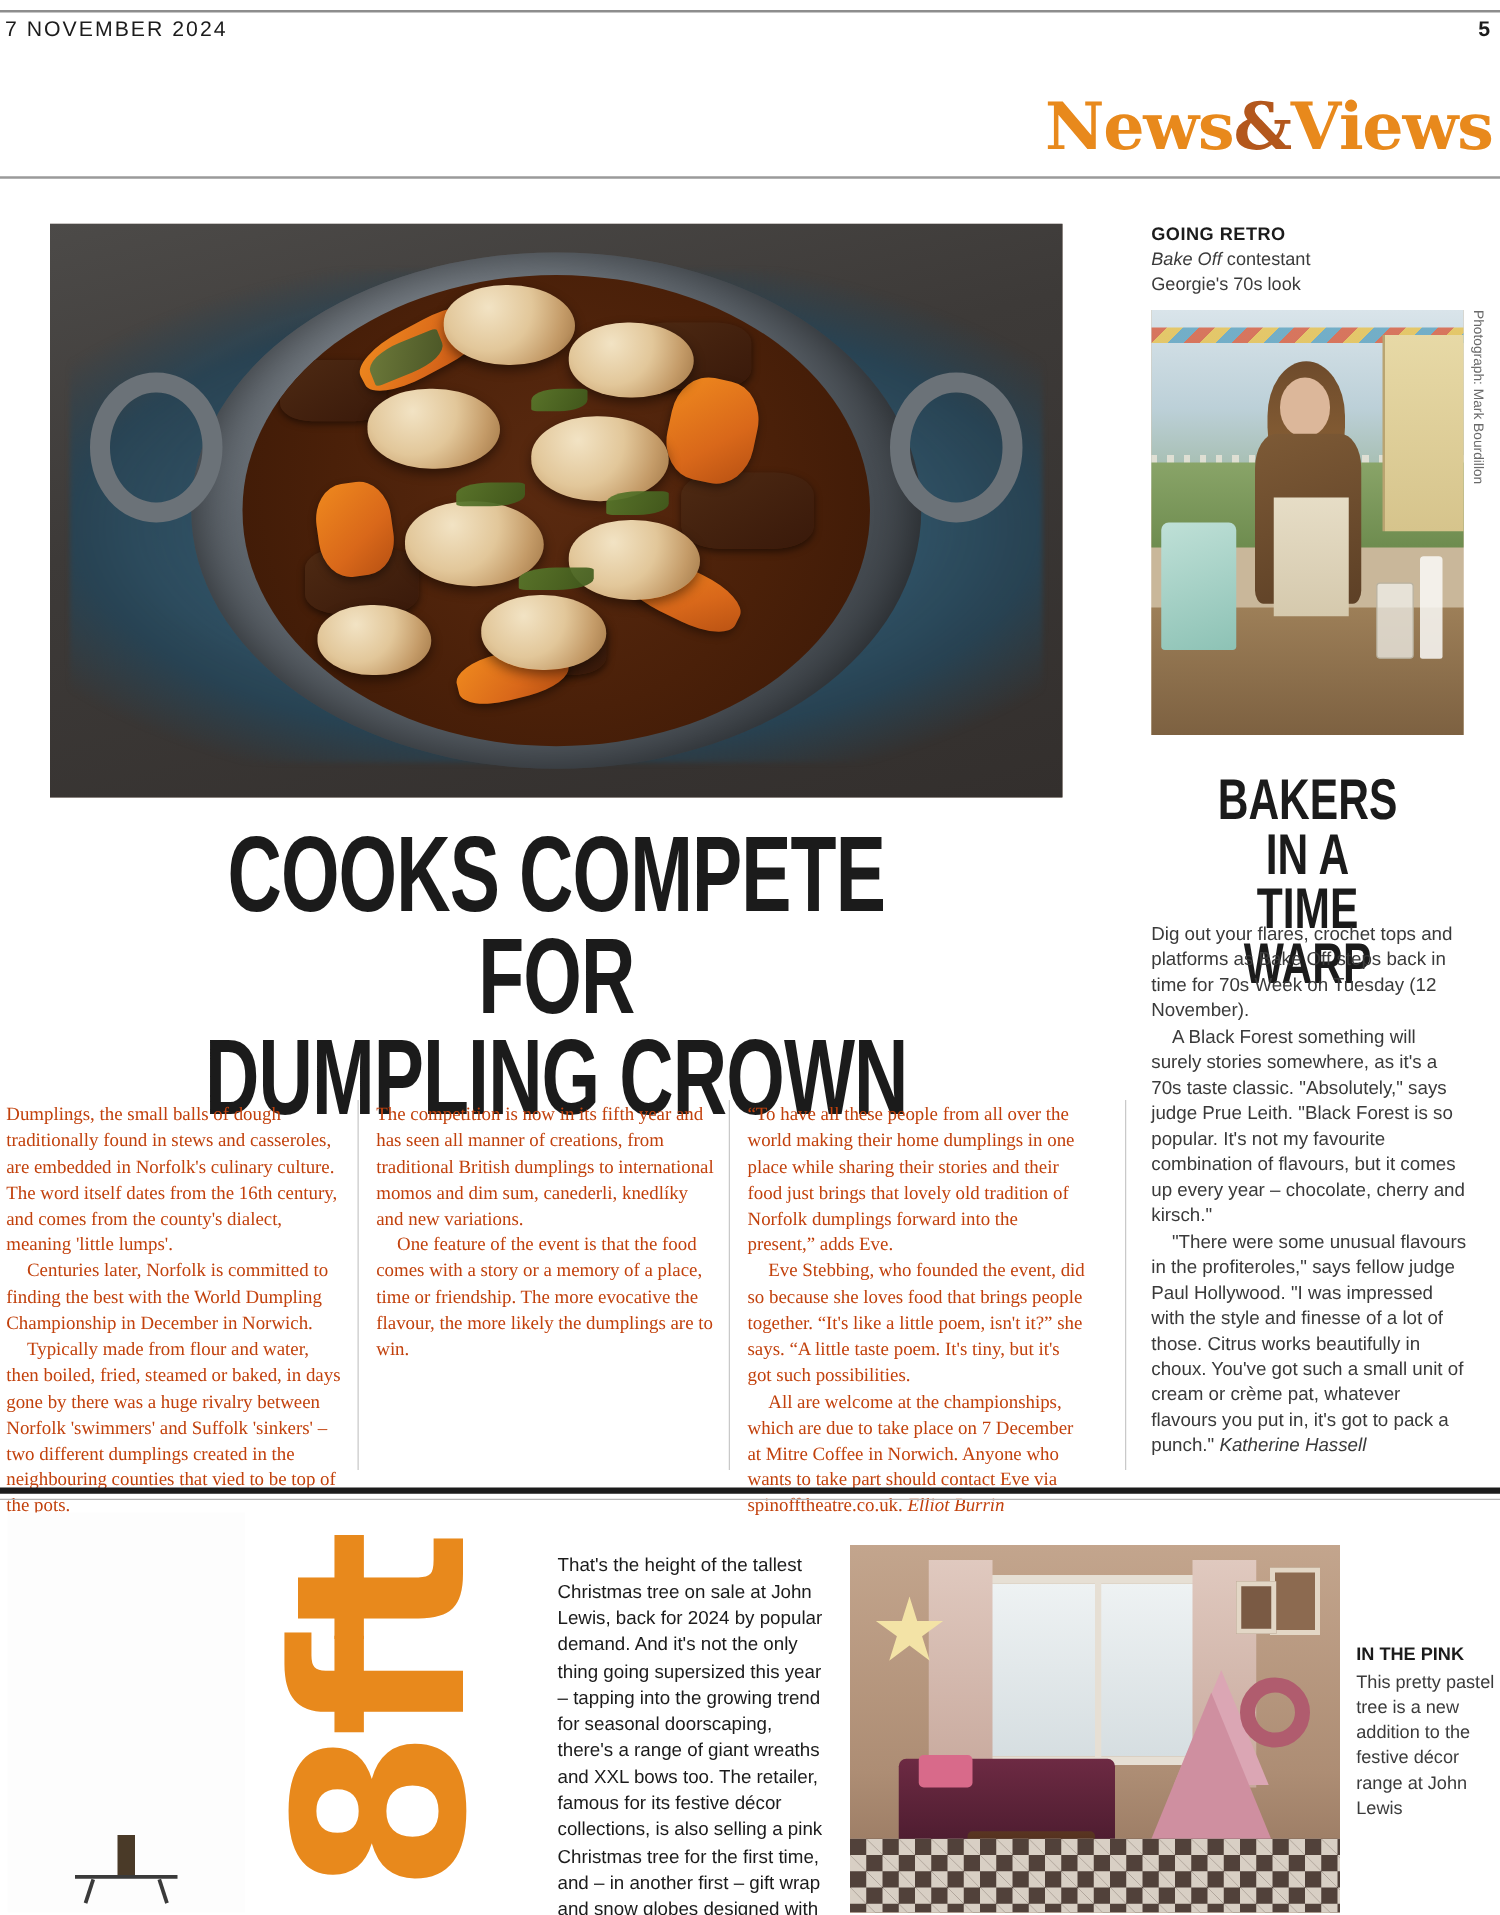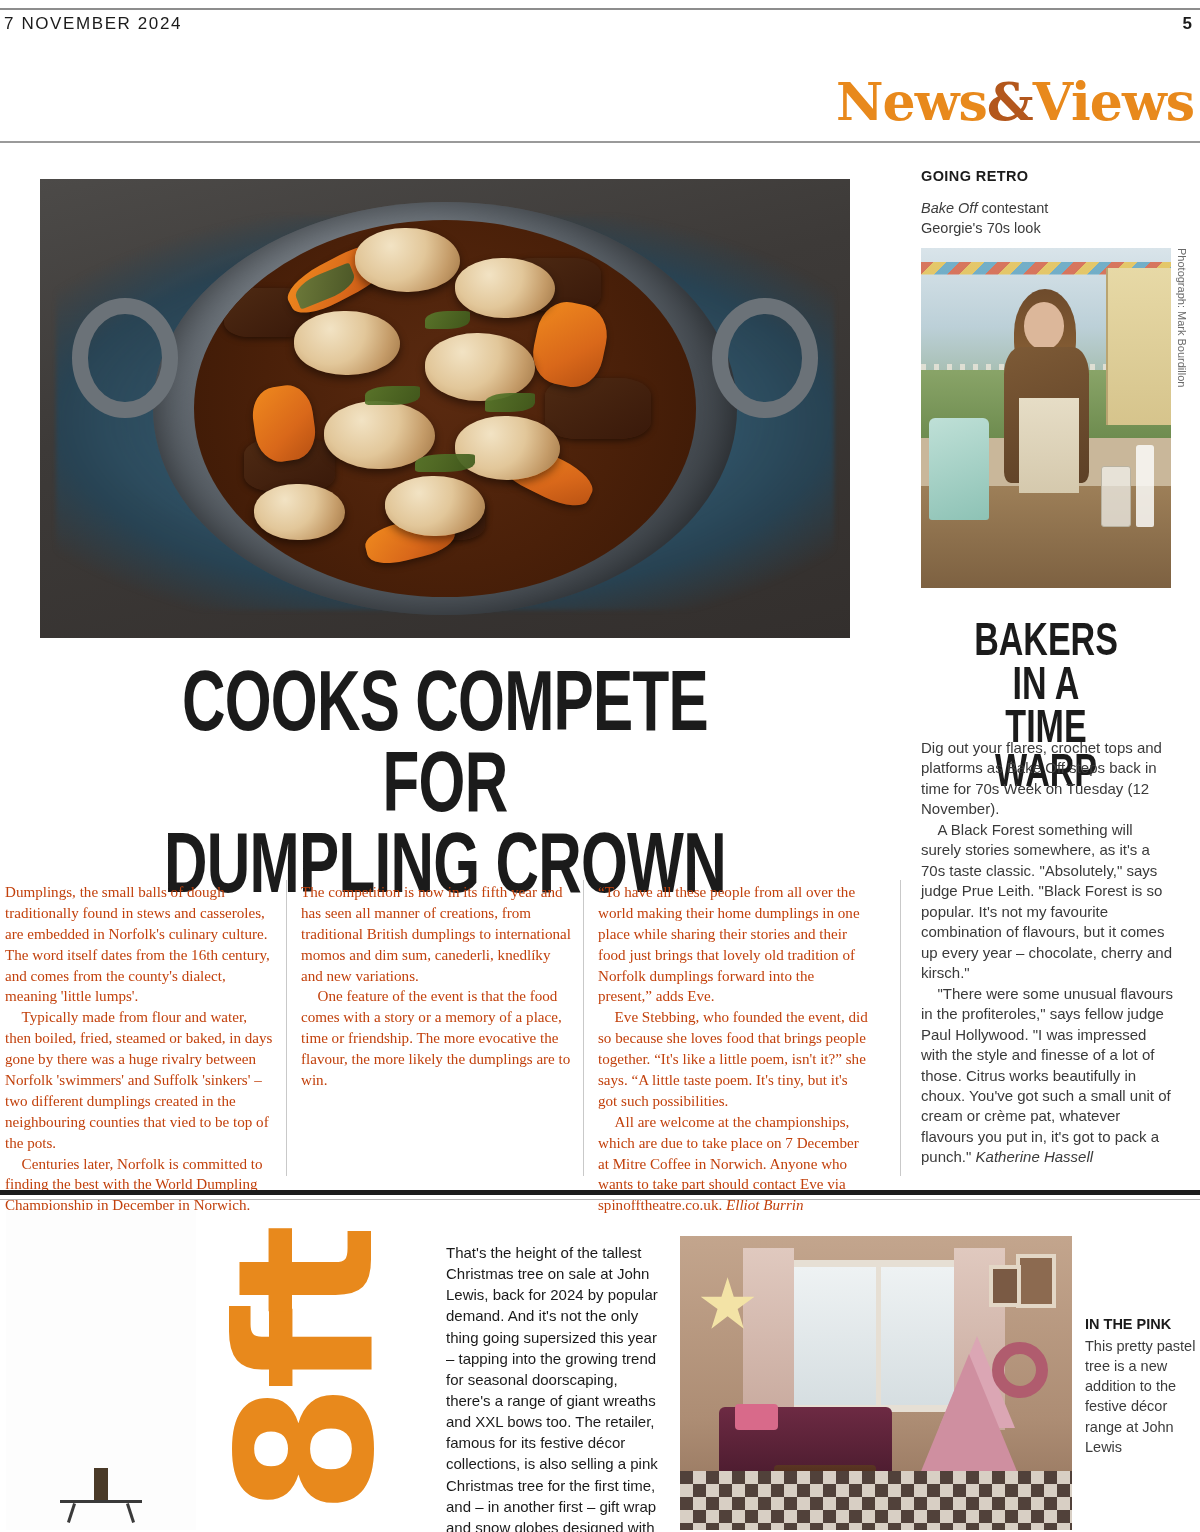--- a/index.html
+++ b/index.html
@@ -135,21 +135,21 @@
   .col .byline { font-style: italic; }
   .col-rule {
     position: absolute; top: 880px; width: 1px; height: 296px; background: #c9c9c9;
   }
   .col-rule.r1 { left: 286px; }
   .col-rule.r2 { left: 583px; }
   .col-rule.r3 { left: 900px; }
 
   
   .side-kicker {
-    position: absolute; left: 921px; top: 168px;
+    position: absolute; left: 921px; top: 180px;
     font-family: "Liberation Sans", sans-serif;
     font-size: 14.5px; font-weight: 700; letter-spacing: .4px; color: #1b1b1b; text-align: right;
   }
   .side-caption {
     position: absolute; left: 921px; top: 199px; width: 250px;
     font-family: "Liberation Sans", sans-serif;
     font-size: 14.5px; line-height: 1.36; color: #3b3b3b;
   }
   .side-caption i { font-style: italic; }
 
@@ -368,22 +368,22 @@
     <div>DUMPLING CROWN</div>
   </div>
 
   <div class="col-rule r1"></div>
   <div class="col-rule r2"></div>
   <div class="col-rule r3"></div>
 
   <div class="cols">
     <div class="col c1">
       <p>Dumplings, the small balls of dough traditionally found in stews and casseroles, are embedded in Norfolk's culinary culture. The word itself dates from the 16th century, and comes from the county's dialect, meaning 'little lumps'.</p>
+      <p>Centuries later, Norfolk is committed to finding the best with the World Dumpling Championship in December in Norwich.</p>
       <p>Typically made from flour and water, then boiled, fried, steamed or baked, in days gone by there was a huge rivalry between Norfolk 'swimmers' and Suffolk 'sinkers' – two different dumplings created in the neighbouring counties that vied to be top of the pots.</p>
-      <p>Centuries later, Norfolk is committed to finding the best with the World Dumpling Championship in December in Norwich.</p>
     </div>
     <div class="col c2">
       <p>The competition is now in its fifth year and has seen all manner of creations, from traditional British dumplings to international momos and dim sum, canederli, knedlíky and new variations.</p>
       <p>One feature of the event is that the food comes with a story or a memory of a place, time or friendship. The more evocative the flavour, the more likely the dumplings are to win.</p>
     </div>
     <div class="col c3">
       <p>“To have all these people from all over the world making their home dumplings in one place while sharing their stories and their food just brings that lovely old tradition of Norfolk dumplings forward into the present,” adds Eve.</p>
       <p>Eve Stebbing, who founded the event, did so because she loves food that brings people together. “It's like a little poem, isn't it?” she says. “A little taste poem. It's tiny, but it's got such possibilities.</p>
       <p><span>All are welcome at the championships, which are due to take place on 7 December at Mitre Coffee in Norwich. Anyone who wants to take part should contact Eve via spinofftheatre.co.uk. </span><span class="byline">Elliot Burrin</span></p>
     </div>

